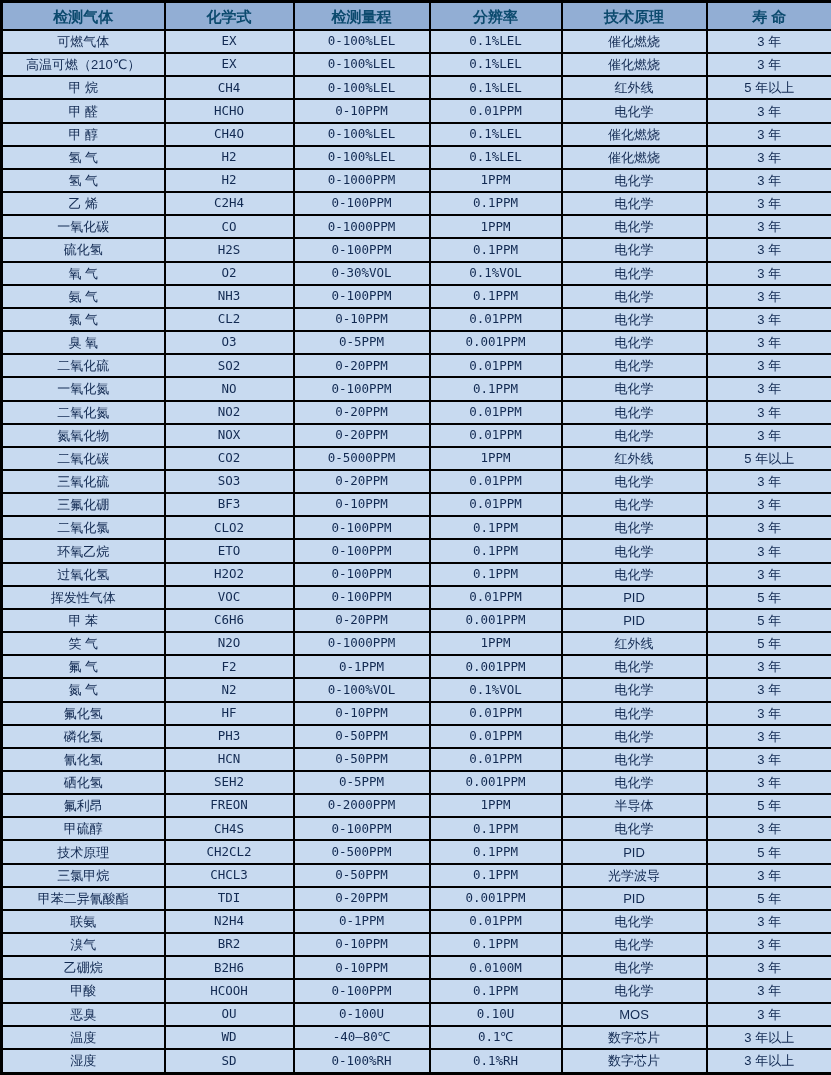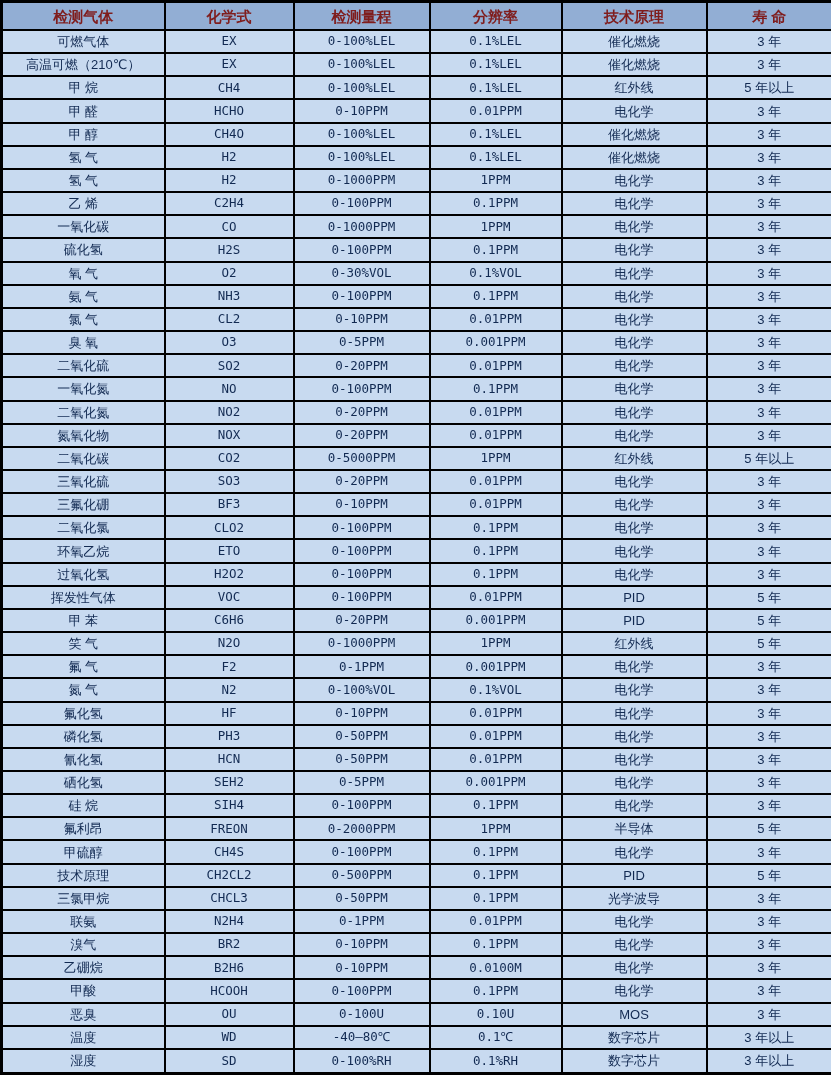--- a/index.html
+++ b/index.html
@@ -23,21 +23,21 @@
     border: 2px solid #000000;
     text-align: center;
     vertical-align: middle;
     padding: 0 2px;
     overflow: hidden;
     white-space: nowrap;
     line-height: 1;
   }
   .gas-table th {
     background: #92aed4;
-    color: #7f1d1d;
+    color: #0c4a6e;
     font-family: "Liberation Sans", "DejaVu Sans", sans-serif;
     font-weight: bold;
     font-size: 15px;
     height: 26px;
     text-align: center;
   }
   .gas-table td {
     background: #c8daf0;
     color: #122a52;
     font-family: "DejaVu Sans Mono", "Liberation Mono", monospace;
@@ -364,28 +364,20 @@
   <tr>
     <td class="cjk">硒化氢</td>
     <td>SEH2</td>
     <td>0-5PPM</td>
     <td>0.001PPM</td>
     <td class="cjk">电化学</td>
     <td class="cjk">3 年</td>
   </tr>
 
 
-  <tr>
-    <td class="cjk">硅 烷</td>
-    <td>SIH4</td>
-    <td>0-100PPM</td>
-    <td>0.1PPM</td>
-    <td class="cjk">电化学</td>
-    <td class="cjk">3 年</td>
-  </tr>
 
   <tr>
     <td class="cjk">氟利昂</td>
     <td>FREON</td>
     <td>0-2000PPM</td>
     <td>1PPM</td>
     <td class="cjk">半导体</td>
     <td class="cjk">5 年</td>
   </tr>
 
@@ -409,20 +401,28 @@
 
   <tr>
     <td class="cjk">三氯甲烷</td>
     <td>CHCL3</td>
     <td>0-50PPM</td>
     <td>0.1PPM</td>
     <td class="cjk">光学波导</td>
     <td class="cjk">3 年</td>
   </tr>
 
+  <tr>
+    <td class="cjk">甲苯二异氰酸酯</td>
+    <td>TDI</td>
+    <td>0-20PPM</td>
+    <td>0.001PPM</td>
+    <td class="cjk">PID</td>
+    <td class="cjk">5 年</td>
+  </tr>
 
   <tr>
     <td class="cjk">联氨</td>
     <td>N2H4</td>
     <td>0-1PPM</td>
     <td>0.01PPM</td>
     <td class="cjk">电化学</td>
     <td class="cjk">3 年</td>
   </tr>
 

